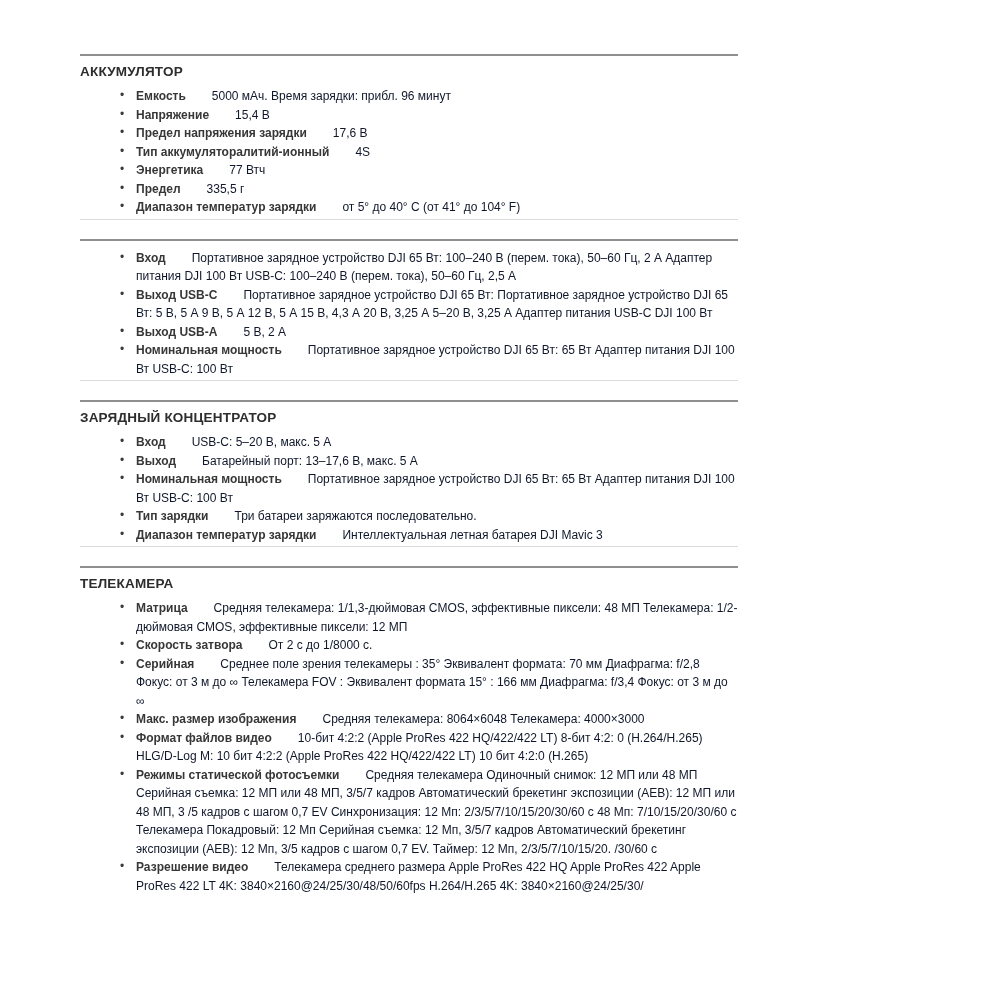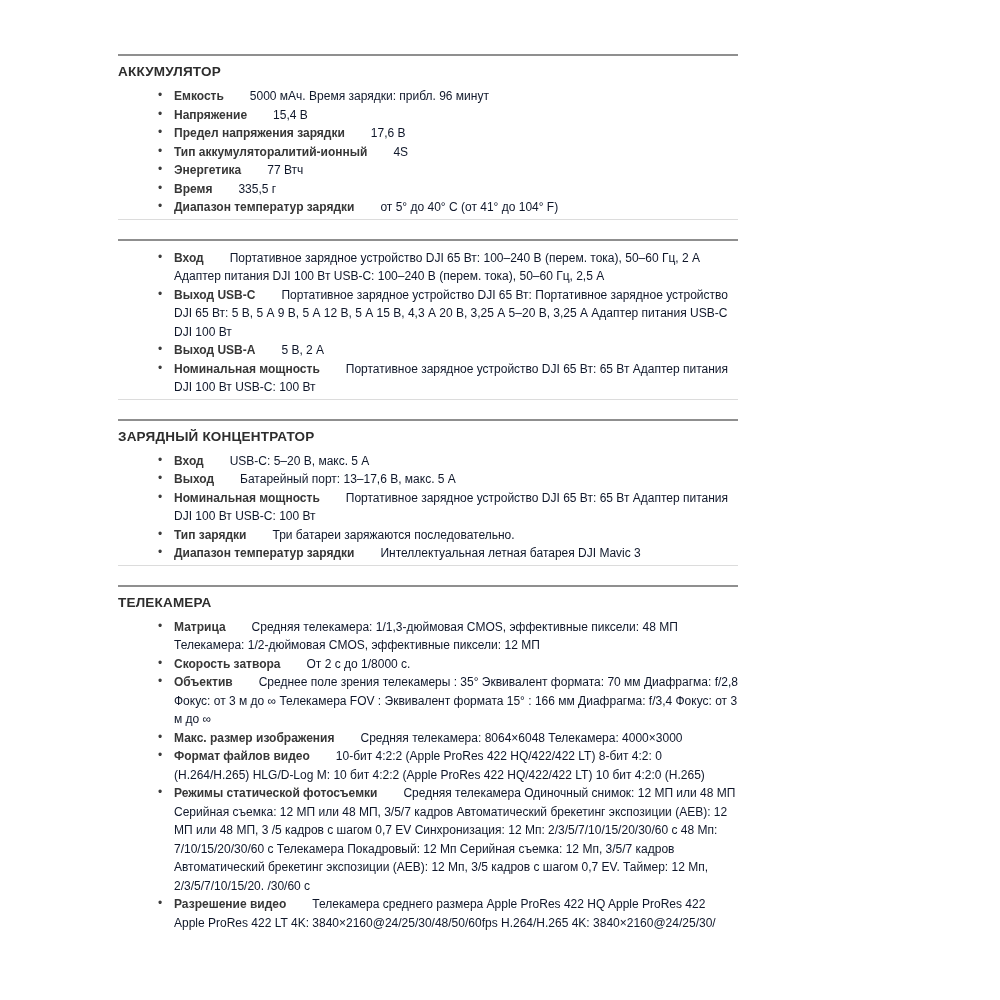--- a/index.html
+++ b/index.html
@@ -11,21 +11,21 @@
     width: 1000px;
     height: 1000px;
     font-family: "Liberation Sans", "DejaVu Sans", sans-serif;
     color: #3b3b3b;
     -webkit-font-smoothing: antialiased;
   }
   .page {
     box-sizing: border-box;
     width: 928px;
     height: 1000px;
-    padding: 54px 190px 0 118px;
+    padding: 54px 190px 0 80px;
     overflow: hidden;
   }
   section.spec {
     margin: 0 0 19px 0;
   }
   hr.rule {
     border: none;
     border-top: 2px solid #8f8f8f;
     margin: 0 0 8px 0;
   }
@@ -84,21 +84,21 @@
   <li><span class="bullet">•</span><span class="lbl">Емкость</span><span class="gap"></span><span class="val">5000 мАч. Время зарядки: прибл. 96 минут</span></li>
 
   <li><span class="bullet">•</span><span class="lbl">Напряжение</span><span class="gap"></span><span class="val">15,4 В</span></li>
 
   <li><span class="bullet">•</span><span class="lbl">Предел напряжения зарядки</span><span class="gap"></span><span class="val">17,6 В</span></li>
 
   <li><span class="bullet">•</span><span class="lbl">Тип аккумуляторалитий-ионный</span><span class="gap"></span><span class="val">4S</span></li>
 
   <li><span class="bullet">•</span><span class="lbl">Энергетика</span><span class="gap"></span><span class="val">77 Втч</span></li>
 
-  <li><span class="bullet">•</span><span class="lbl">Время</span><span class="gap"></span><span class="val">335,5 г</span></li>
+  <li><span class="bullet">•</span><span class="lbl">Предел</span><span class="gap"></span><span class="val">335,5 г</span></li>
 
   <li><span class="bullet">•</span><span class="lbl">Диапазон температур зарядки</span><span class="gap"></span><span class="val">от 5° до 40° C (от 41° до 104° F)</span></li>
 </ul>
   </section>
 
   <section class="spec">
     <hr class="rule">
     <ul class="spec-list">
   <li><span class="bullet">•</span><span class="lbl">Вход</span><span class="gap"></span><span class="val">Портативное зарядное устройство DJI 65 Вт: 100–240 В (перем. тока), 50–60 Гц, 2 А Адаптер питания DJI 100 Вт USB-C: 100–240 В (перем. тока), 50–60 Гц, 2,5 А</span></li>
 
@@ -127,21 +127,21 @@
   </section>
 
   <section class="spec last">
     <hr class="rule">
     <h2 class="sec-title">ТЕЛЕКАМЕРА</h2>
     <ul class="spec-list">
   <li><span class="bullet">•</span><span class="lbl">Матрица</span><span class="gap"></span><span class="val">Средняя телекамера: 1/1,3-дюймовая CMOS, эффективные пиксели: 48 МП Телекамера: 1/2-дюймовая CMOS, эффективные пиксели: 12 МП</span></li>
 
   <li><span class="bullet">•</span><span class="lbl">Скорость затвора</span><span class="gap"></span><span class="val">От 2 с до 1/8000 с.</span></li>
 
-  <li><span class="bullet">•</span><span class="lbl">Объектив</span><span class="gap"></span><span class="val">Среднее поле зрения телекамеры : 35° Эквивалент формата: 70 мм Диафрагма: f/2,8 Фокус: от 3 м до ∞ Телекамера FOV : Эквивалент формата 15° : 166 мм Диафрагма: f/3,4 Фокус: от 3 м до ∞</span></li>
+  <li><span class="bullet">•</span><span class="lbl">Серийная</span><span class="gap"></span><span class="val">Среднее поле зрения телекамеры : 35° Эквивалент формата: 70 мм Диафрагма: f/2,8 Фокус: от 3 м до ∞ Телекамера FOV : Эквивалент формата 15° : 166 мм Диафрагма: f/3,4 Фокус: от 3 м до ∞</span></li>
 
   <li><span class="bullet">•</span><span class="lbl">Макс. размер изображения</span><span class="gap"></span><span class="val">Средняя телекамера: 8064×6048 Телекамера: 4000×3000</span></li>
 
   <li><span class="bullet">•</span><span class="lbl">Формат файлов видео</span><span class="gap"></span><span class="val">10-бит 4:2:2 (Apple ProRes 422 HQ/422/422 LT) 8-бит 4:2: 0 (H.264/H.265) HLG/D-Log M: 10 бит 4:2:2 (Apple ProRes 422 HQ/422/422 LT) 10 бит 4:2:0 (H.265)</span></li>
 
   <li><span class="bullet">•</span><span class="lbl">Режимы статической фотосъемки</span><span class="gap"></span><span class="val">Средняя телекамера Одиночный снимок: 12 МП или 48 МП Серийная съемка: 12 МП или 48 МП, 3/5/7 кадров Автоматический брекетинг экспозиции (AEB): 12 МП или 48 МП, 3 /5 кадров с шагом 0,7 EV Синхронизация: 12 Мп: 2/3/5/7/10/15/20/30/60 с 48 Мп: 7/10/15/20/30/60 с Телекамера Покадровый: 12 Мп Серийная съемка: 12 Мп, 3/5/7 кадров Автоматический брекетинг экспозиции (AEB): 12 Мп, 3/5 кадров с шагом 0,7 EV. Таймер: 12 Мп, 2/3/5/7/10/15/20. /30/60 с</span></li>
 
   <li><span class="bullet">•</span><span class="lbl">Разрешение видео</span><span class="gap"></span><span class="val">Телекамера среднего размера Apple ProRes 422 HQ Apple ProRes 422 Apple ProRes 422 LT 4K: 3840×2160@24/25/30/48/50/60fps H.264/H.265 4K: 3840×2160@24/25/30/</span></li>
 </ul>
   </section>

